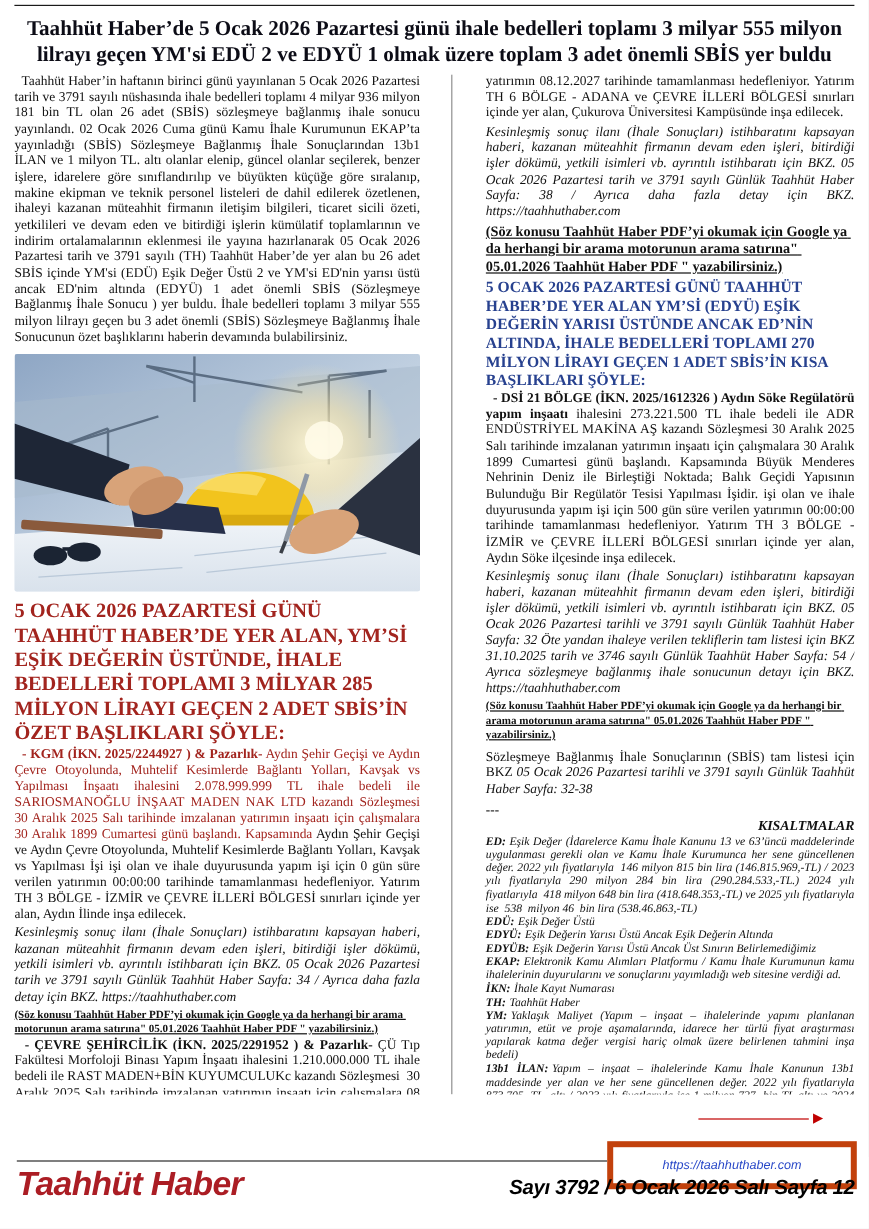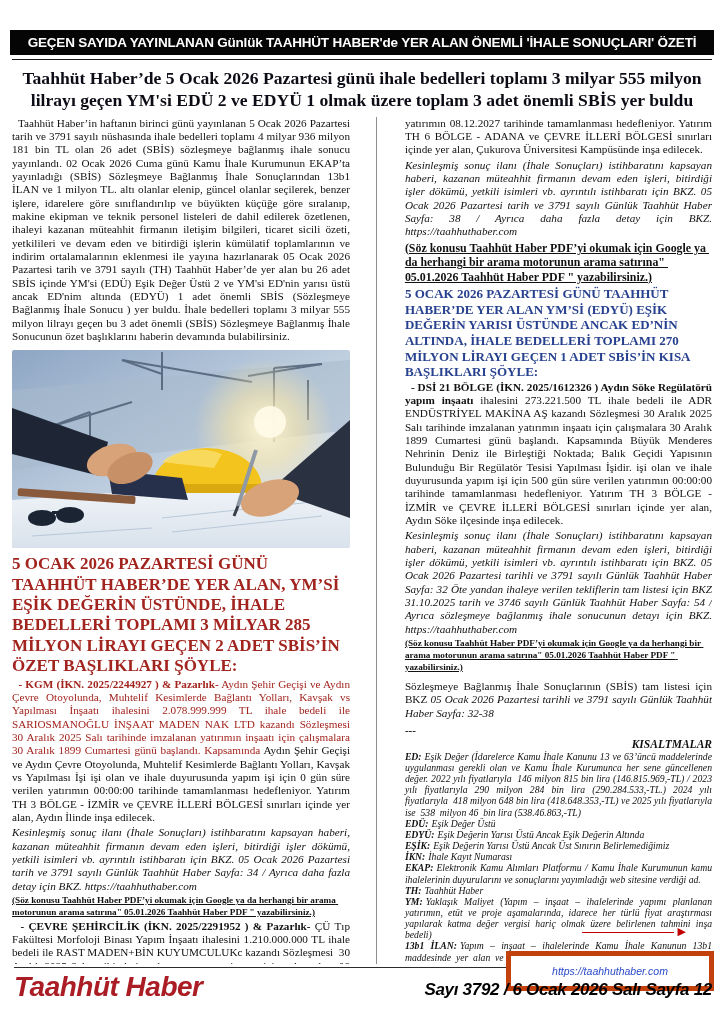--- a/index.html
+++ b/index.html
@@ -75,21 +75,20 @@
   .issue{
     position:absolute;right:12px;top:16px;font-family:"Liberation Sans",sans-serif;
     font-style:italic;font-weight:bold;font-size:17px;color:#000000;letter-spacing:-0.3px;
   }
 </style>
 </head>
 <body>
 
 <div class="page">
 
-  <div class="topbar">GEÇEN SAYIDA YAYINLANAN Günlük TAAHHÜT HABER'de YER ALAN ÖNEMLİ 'İHALE SONUÇLARI' ÖZETİ</div>
   <hr class="toprule">
   <div class="headline">Taahhüt Haber’de 5 Ocak 2026 Pazartesi günü ihale bedelleri toplamı 3 milyar 555 milyon lilrayı geçen YM'si EDÜ 2 ve EDYÜ 1 olmak üzere toplam 3 adet önemli SBİS yer buldu</div>
 
   <div class="columns">
 
     <div class="col-left">
       <p class="p">  Taahhüt Haber’in haftanın birinci günü yayınlanan 5 Ocak 2026 Pazartesi tarih ve 3791 sayılı nüshasında ihale bedelleri toplamı 4 milyar 936 milyon 181 bin TL olan 26 adet (SBİS) sözleşmeye bağlanmış ihale sonucu yayınlandı. 02 Ocak 2026 Cuma günü Kamu İhale Kurumunun EKAP’ta yayınladığı (SBİS) Sözleşmeye Bağlanmış İhale Sonuçlarından 13b1 İLAN ve 1 milyon TL. altı olanlar elenip, güncel olanlar seçilerek, benzer işlere, idarelere göre sınıflandırılıp ve büyükten küçüğe göre sıralanıp, makine ekipman ve teknik personel listeleri de dahil edilerek özetlenen, ihaleyi kazanan müteahhit firmanın iletişim bilgileri, ticaret sicili özeti, yetkilileri ve devam eden ve bitirdiği işlerin kümülatif toplamlarının ve indirim ortalamalarının eklenmesi ile yayına hazırlanarak 05 Ocak 2026 Pazartesi tarih ve 3791 sayılı (TH) Taahhüt Haber’de yer alan bu 26 adet SBİS içinde YM'si (EDÜ) Eşik Değer Üstü 2 ve YM'si ED'nin yarısı üstü ancak ED'nim altında (EDYÜ) 1 adet önemli SBİS (Sözleşmeye Bağlanmış İhale Sonucu ) yer buldu. İhale bedelleri toplamı 3 milyar 555 milyon lilrayı geçen bu 3 adet önemli (SBİS) Sözleşmeye Bağlanmış İhale Sonucunun özet başlıklarını haberin devamında bulabilirsiniz.</p>
 
       <svg class="article-image" viewBox="0 0 338 198" xmlns="http://www.w3.org/2000/svg">
         <defs>
@@ -185,23 +184,23 @@
 
       <p class="p" style="margin-top:6px"><span>Sözleşmeye Bağlanmış İhale Sonuçlarının (SBİS) tam listesi için BKZ </span><span class="it">05 Ocak 2026 Pazartesi tarihli ve 3791 sayılı Günlük Taahhüt Haber Sayfa: 32-38</span></p>
 
       <div class="sep">---</div>
 
       <div class="abbr-title">KISALTMALAR</div>
 
       <div class="abbr-row"><span class="abbr-term">ED:</span><span>Eşik Değer (İdarelerce Kamu İhale Kanunu 13 ve 63’üncü maddelerinde uygulanması gerekli olan ve Kamu İhale Kurumunca her sene güncellenen değer. 2022 yılı fiyatlarıyla  146 milyon 815 bin lira (146.815.969,-TL) / 2023 yılı fiyatlarıyla 290 milyon 284 bin lira (290.284.533,-TL.) 2024 yılı fiyatlarıyla  418 milyon 648 bin lira (418.648.353,-TL) ve 2025 yılı fiyatlarıyla ise  538  milyon 46  bin lira (538.46.863,-TL)</span></div>
       <div class="abbr-row"><span class="abbr-term">EDÜ:</span><span>Eşik Değer Üstü</span></div>
       <div class="abbr-row"><span class="abbr-term">EDYÜ:</span><span>Eşik Değerin Yarısı Üstü Ancak Eşik Değerin Altında</span></div>
-      <div class="abbr-row"><span class="abbr-term">EŞİK:</span><span>Eşik Değerin Yarısı Üstü Ancak Üst Sınırın Belirlemediğimiz</span></div>
+      <div class="abbr-row"><span class="abbr-term">EDYÜB:</span><span>Eşik Değerin Yarısı Üstü Ancak Üst Sınırın Belirlemediğimiz</span></div>
+      <div class="abbr-row"><span class="abbr-term">EKAP:</span><span>Elektronik Kamu Alımları Platformu / Kamu İhale Kurumunun kamu ihalelerinin duyurularını ve sonuçlarını yayımladığı web sitesine verdiği ad.</span></div>
       <div class="abbr-row"><span class="abbr-term">İKN:</span><span>İhale Kayıt Numarası</span></div>
-      <div class="abbr-row"><span class="abbr-term">EKAP:</span><span>Elektronik Kamu Alımları Platformu / Kamu İhale Kurumunun kamu ihalelerinin duyurularını ve sonuçlarını yayımladığı web sitesine verdiği ad.</span></div>
       <div class="abbr-row"><span class="abbr-term">TH:</span><span>Taahhüt Haber</span></div>
       <div class="abbr-row"><span class="abbr-term">YM:</span><span>Yaklaşık Maliyet (Yapım – inşaat – ihalelerinde yapımı planlanan yatırımın, etüt ve proje aşamalarında, idarece her türlü fiyat araştırması yapılarak katma değer vergisi hariç olmak üzere belirlenen tahmini inşa bedeli)</span></div>
       <div class="abbr-row"><span class="abbr-term">13b1 İLAN:</span><span>Yapım – inşaat – ihalelerinde Kamu İhale Kanunun 13b1 maddesinde yer alan ve her sene güncellenen değer. 2022 yılı fiyatlarıyla 873.705,-TL. altı / 2023 yılı fiyatlarıyla ise 1 milyon 727  bin TL altı ve 2024 yılı fiyatlarıyla  2 milyon 491 bin TL. altı e 2025 yılı fiyatlarıyla ise 3 milyon 201 bin  TL altı olan ihaleler</span></div>
     </div>
   </div>
 
   <div class="continuation"></div>
   <div class="cont-arrow">▶</div>
 
   <div class="footer">

